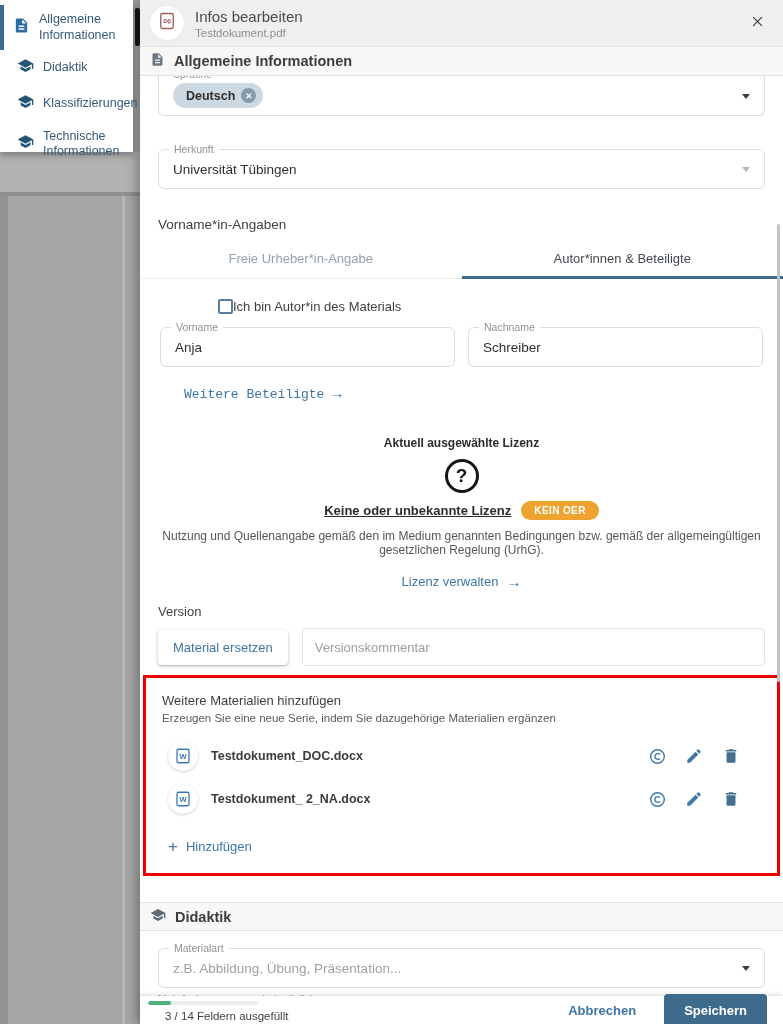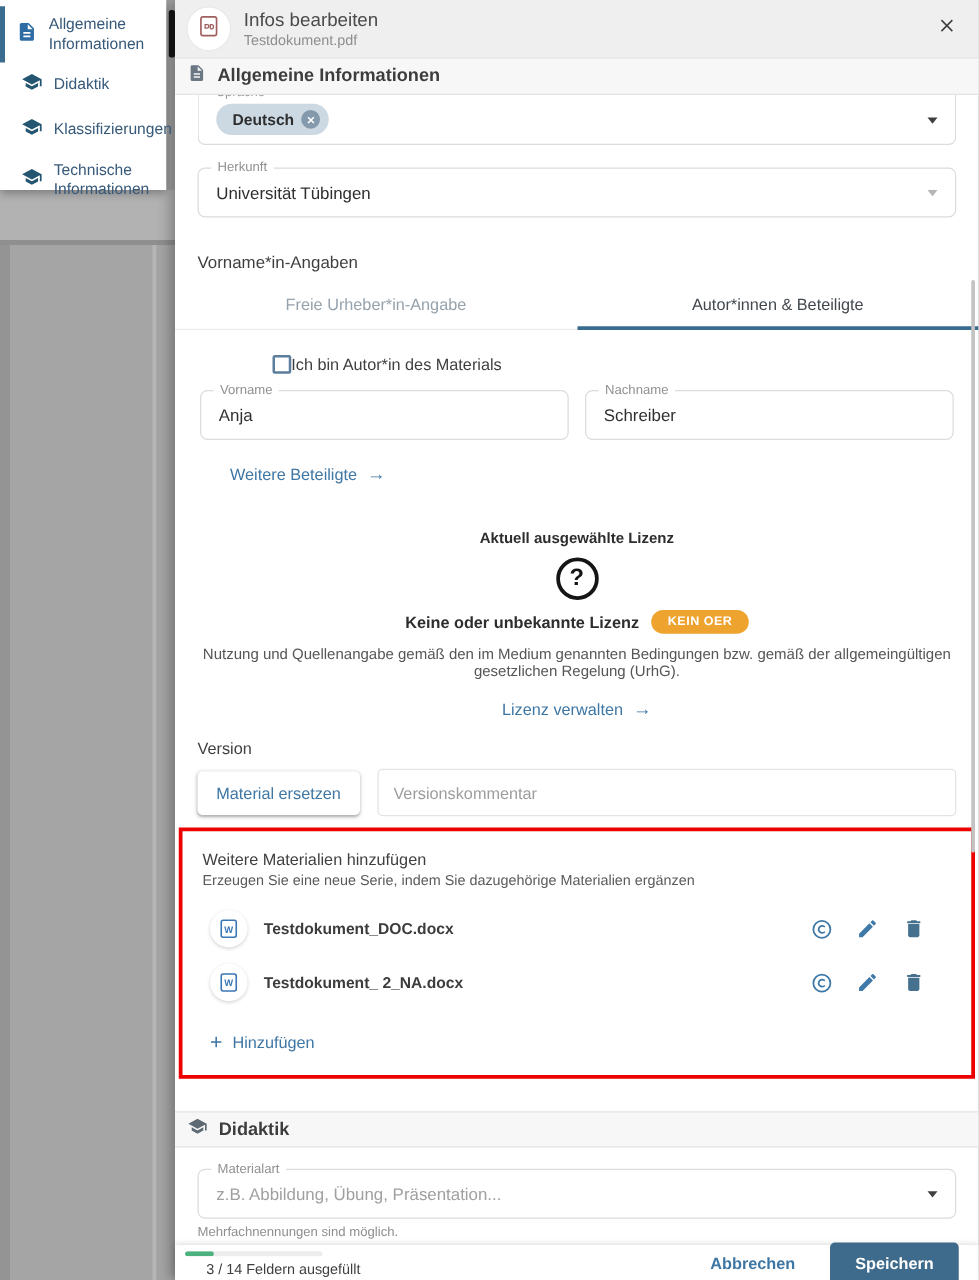--- a/index.html
+++ b/index.html
@@ -73,29 +73,29 @@
   .checkbox-label { font-size:13px; color:#3f3f3f; }
 
   .names-row { display:flex; gap:13px; margin:13px 20px 0; }
   .names-row .field { flex:1; margin:0; cursor:text; }
   .text-input { border:none; outline:none; width:100%; font-size:13.5px; color:#2f2f2f;
     font-family:"Liberation Sans", sans-serif; background:transparent; }
   .text-input::placeholder { color:#a0a0a0; }
 
   .link { display:inline-flex; align-items:center; gap:8px; color:#3e76a4; font-size:13px; cursor:pointer; }
   .link .arrow { font-size:15px; line-height:1; }
-  .weitere-link { margin:20px 0 0 44px; }
+  .weitere-link { margin:20px 0 0 44px;font-family:Liberation Mono, monospace; }
 
   .license-block { text-align:center; margin-top:34px; }
   .license-heading { font-size:12px; font-weight:700; color:#2d2d2d; }
   .help-circle { width:34px; height:34px; border:3px solid #151515; border-radius:50%;
     margin:9px auto 8px; display:flex; align-items:center; justify-content:center;
     font-size:19px; font-weight:700; color:#151515; }
   .license-name-row { display:flex; align-items:center; justify-content:center; gap:10px; }
-  .license-name { font-size:13px; font-weight:700; color:#2d2d2d; }
+  .license-name { font-size:13px; font-weight:700; color:#2d2d2d;text-decoration:underline; }
   .badge { background:#efa32f; color:#fff; font-size:10px; font-weight:700; letter-spacing:.4px;
     padding:4px 13px; border-radius:11px; }
   .license-desc { font-size:12px; color:#565656; margin:9px 20px 0; }
   .license-manage { margin-top:15px; }
 
   .version-block { margin:14px 18px 0; }
   .version-heading { font-size:13px; color:#3f3f3f; }
   .version-row { display:flex; gap:14px; margin-top:9px; align-items:center; }
   .replace-btn { background:#fff; border:none; border-radius:4px; color:#3e76a4; font-size:13px;
     font-family:"Liberation Sans", sans-serif; padding:10px 15px; cursor:pointer;
@@ -226,21 +226,21 @@
           <span>Sprache</span>
         </div>
         <span class="chip">
           <span>Deutsch</span>
           <span class="chip-remove">✕</span>
         </span>
         <span class="caret"></span>
       </div>
 
       
-      <div class="field mt28" style="margin-top:18px;">
+      <div class="field mt28" style="margin-top:33px;">
         <span class="field-label">Herkunft</span>
         <span class="field-value">Universität Tübingen</span>
         <span class="caret light"></span>
       </div>
 
       
       <div class="block-heading">Vorname*in-Angaben</div>
 
       <div class="tabs">
         <div class="tab">Freie Urheber*in-Angabe</div>

